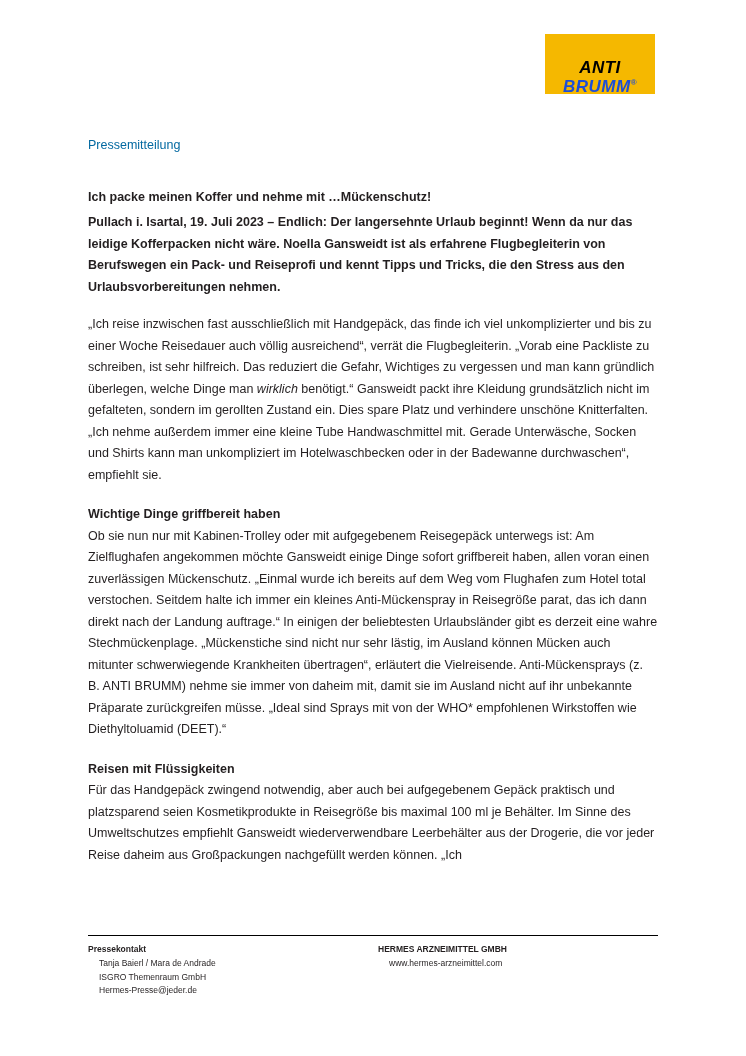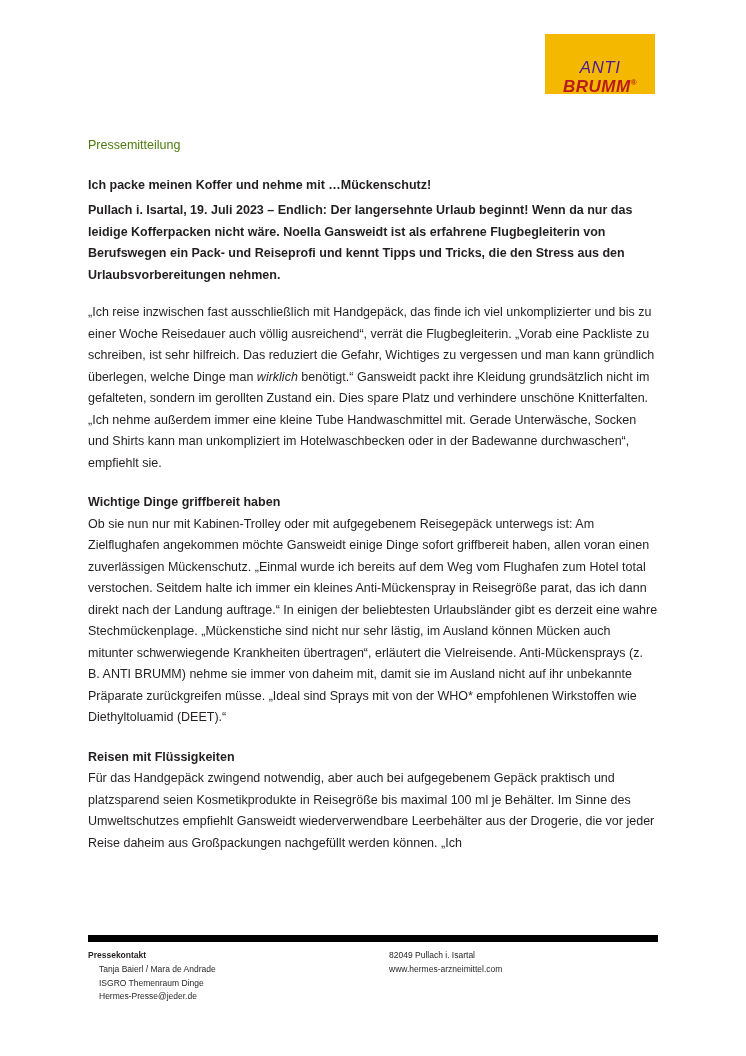--- a/index.html
+++ b/index.html
@@ -28,54 +28,54 @@
     height: 60px;
     background: #f5b800;
     display: flex;
     flex-direction: column;
     align-items: center;
     justify-content: center;
     line-height: 1.0;
   }
   .logo-line1 {
     font-family: "Liberation Sans", sans-serif;
-    font-weight: normal;
+    font-weight: bold;
     font-style: italic;
     font-size: 17px;
     letter-spacing: 0.5px;
-    color: #4c1d95;
+    color: #000000;
     margin-top: 26px;
   }
   .logo-line2 {
     font-family: "Liberation Sans", sans-serif;
     font-weight: bold;
     font-style: italic;
     font-size: 17px;
     letter-spacing: 0.5px;
-    color: #b91c1c;
+    color: #1d4ed8;
     position: relative;
     margin-top: 2px;
   }
   .logo-reg {
     font-size: 8px;
     vertical-align: super;
     font-style: normal;
     font-weight: bold;
   }
 
   .content {
     position: absolute;
     left: 88px;
     top: 138px;
     width: 570px;
   }
   .kicker {
     font-size: 12.5px;
-    color: #4d7c0f;
-    margin-bottom: 26px;
+    color: #0369a1;
+    margin-bottom: 38px;
   }
   .subhead {
     font-size: 12.5px;
     font-weight: bold;
     margin: 0 0 8px 0;
   }
   h1.title {
     font-size: 17px;
     font-weight: bold;
     margin: 0 0 28px 0;
@@ -101,21 +101,21 @@
   em {
     font-style: italic;
   }
 
   
   .footer {
     position: absolute;
     left: 88px;
     top: 935px;
     width: 570px;
-    border-top: 7px solid #000000;
+    border-top: 1px solid #000000;
     padding-top: 7px;
     display: flex;
   }
   .footer-col {
     font-size: 8.5px;
     line-height: 1.62;
   }
   .footer-col.left { width: 290px; }
   .footer-col.right { width: 280px; }
   .footer-title {
@@ -150,22 +150,22 @@
 
     <p class="section-head">Reisen mit Flüssigkeiten</p>
     <p class="body">Für das Handgepäck zwingend notwendig, aber auch bei aufgegebenem Gepäck praktisch und platzsparend seien Kosmetikprodukte in Reisegröße bis maximal 100 ml je Behälter. Im Sinne des Umweltschutzes empfiehlt Gansweidt wiederverwendbare Leerbehälter aus der Drogerie, die vor jeder Reise daheim aus Großpackungen nachgefüllt werden können. „Ich</p>
 
   </div>
 
   <div class="footer">
     <div class="footer-col left">
       <span class="footer-title">Pressekontakt</span>
       <span class="footer-line">Tanja Baierl / Mara de Andrade</span>
-      <span class="footer-line">ISGRO Themenraum Dinge</span>
+      <span class="footer-line">ISGRO Themenraum GmbH</span>
       <span class="footer-line">Hermes-Presse@jeder.de</span>
     </div>
     <div class="footer-col right">
-      <span class="footer-line">82049 Pullach i. Isartal</span>
+      <span class="footer-title">HERMES ARZNEIMITTEL GMBH</span>
       <span class="footer-line">www.hermes-arzneimittel.com</span>
     </div>
   </div>
 
 </div>
 
 </body></html>

